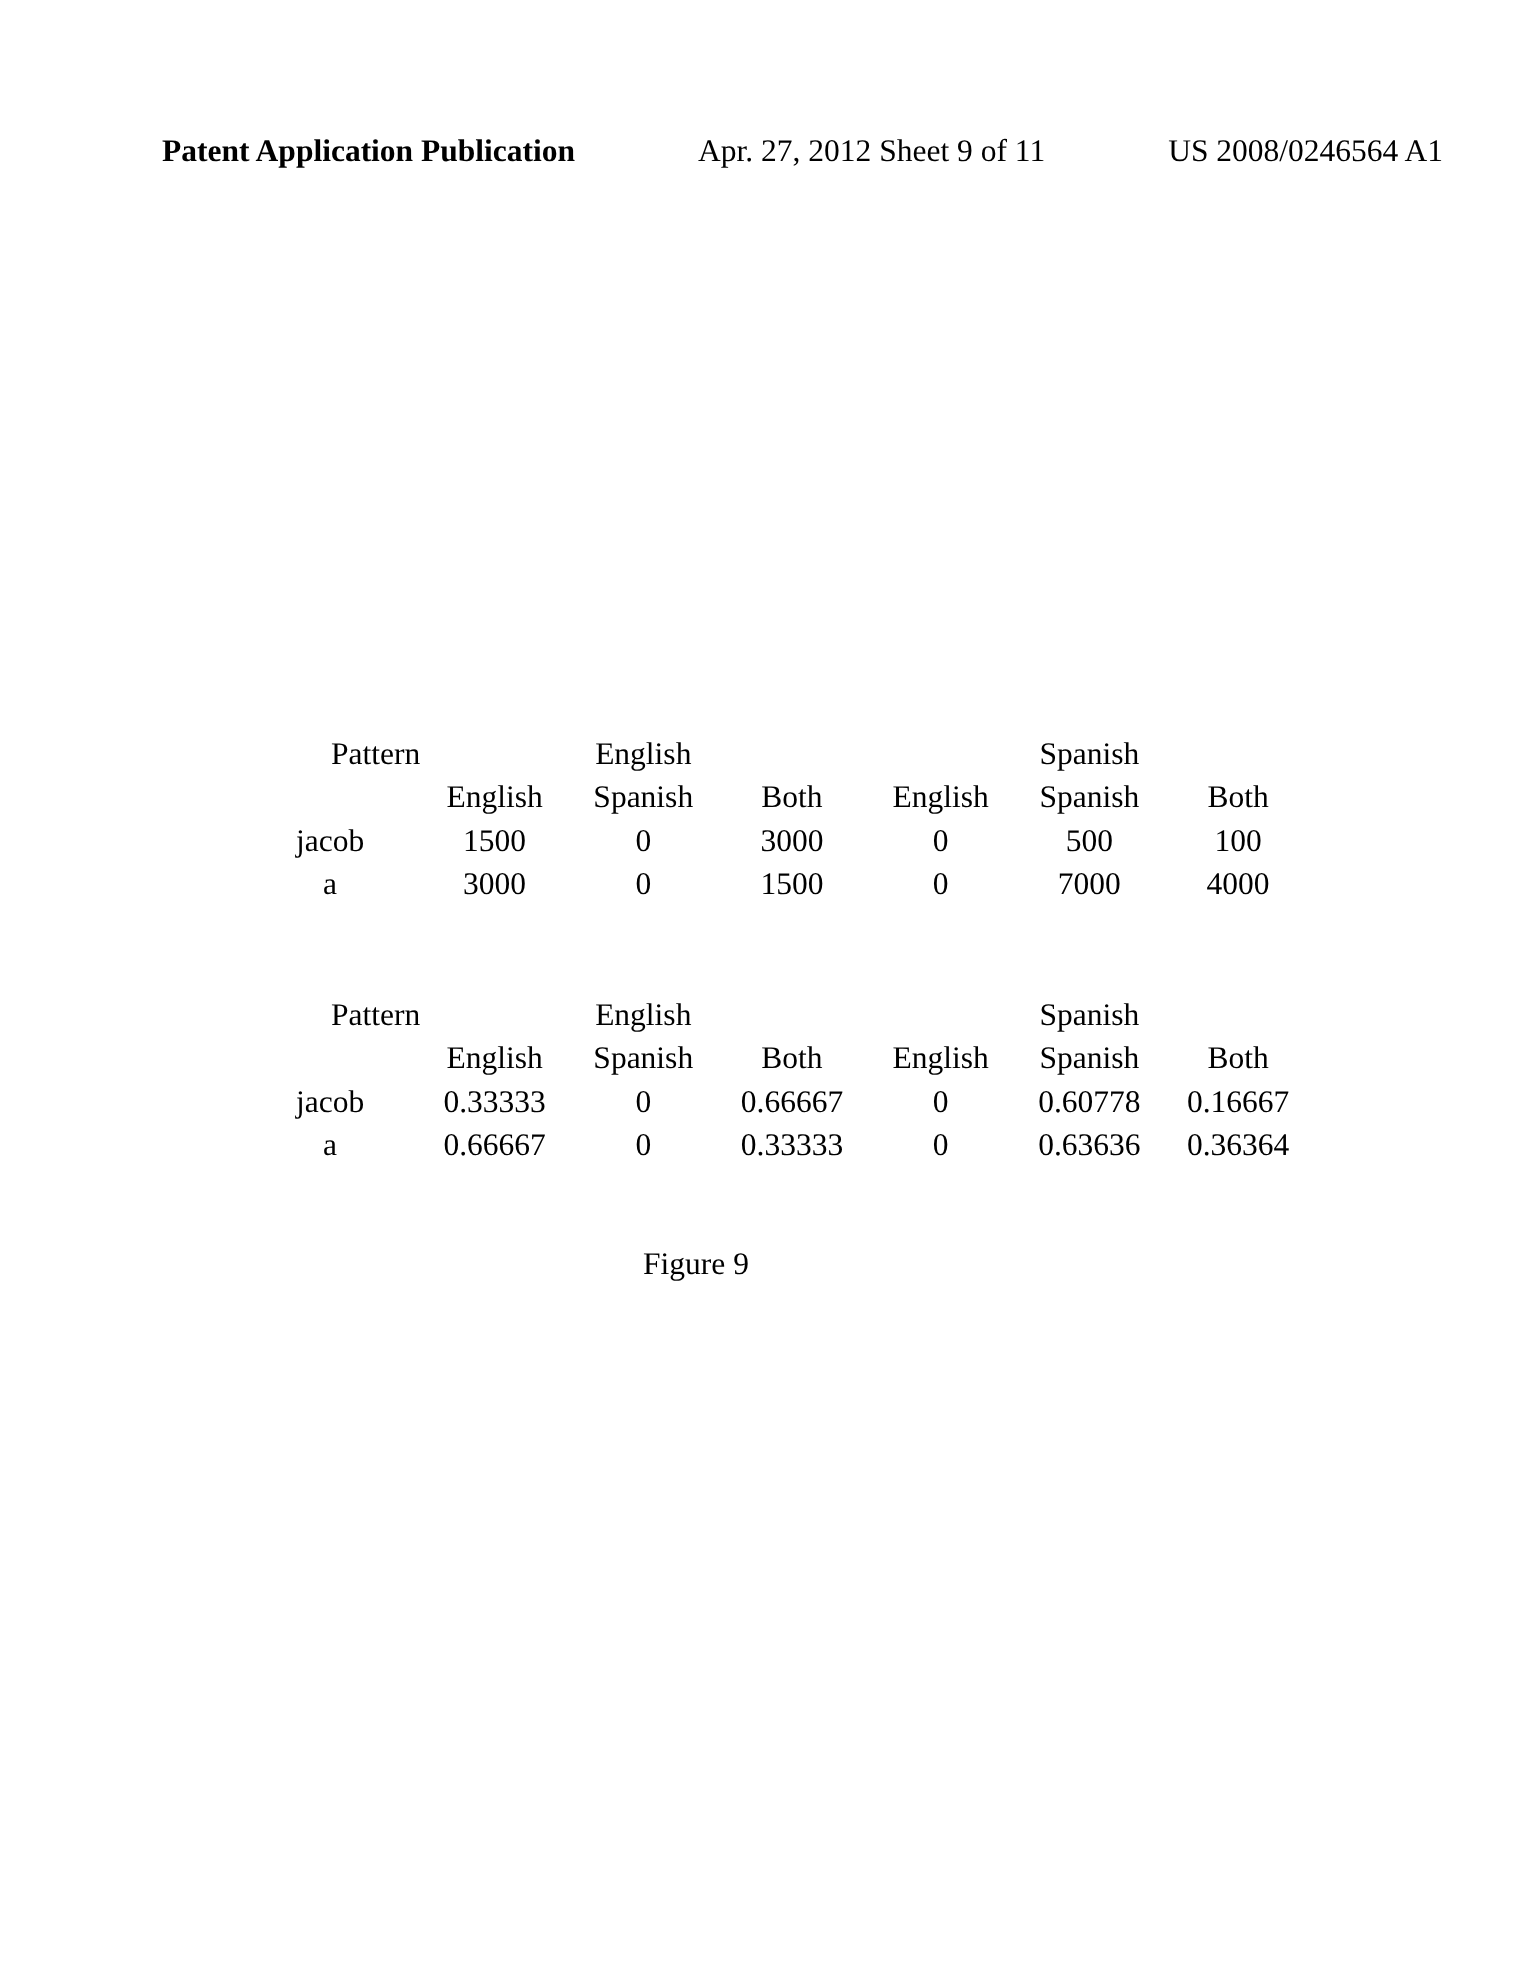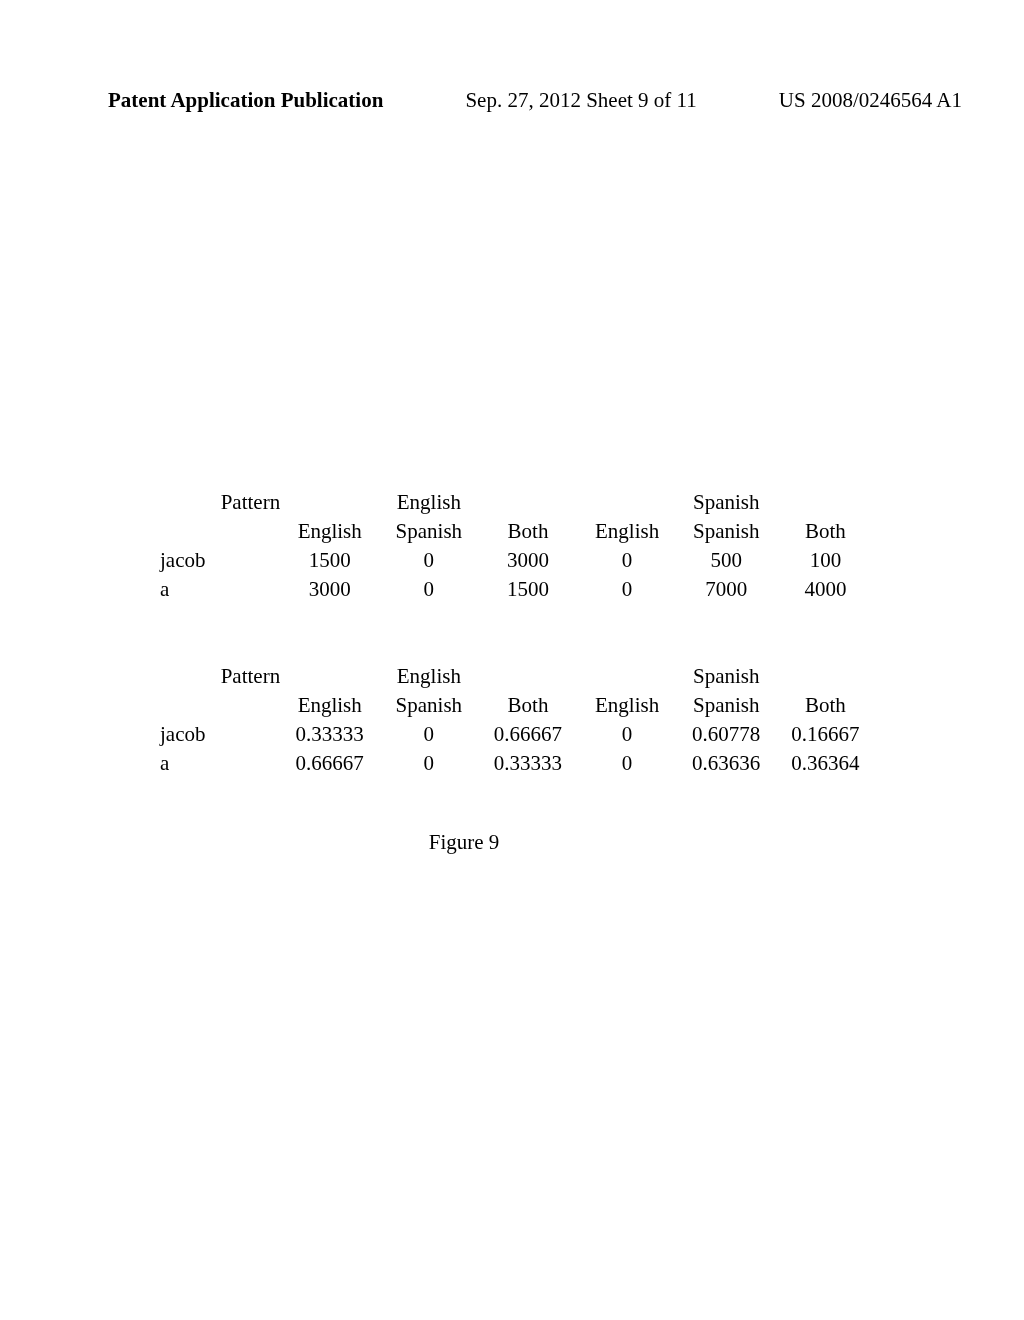--- a/index.html
+++ b/index.html
@@ -49,21 +49,21 @@
   table {
     border-collapse: collapse;
     width: 100%;
     font-size: 21px;
     table-layout: fixed;
   }
   td {
     padding: 2px 0;
     vertical-align: bottom;
   }
-  .col-pattern { width: 120px; text-align: left; }
+  .col-pattern { width: 120px; text-align: center; }
   .col-val { width: 99px; text-align: center; }
 
   .group-header td {
     text-align: center;
   }
   .group-header .pattern-label {
     text-align: right;
   }
 
   .table-spacer {
@@ -79,21 +79,21 @@
     font-size: 21px;
   }
 </style>
 </head>
 <body>
 
 <div class="page">
 
   <div class="header">
     <div class="left">Patent Application Publication</div>
-    <div class="center">Sep. 27, 2012  Sheet 9 of 11</div>
+    <div class="center">Apr. 27, 2012  Sheet 9 of 11</div>
     <div class="right">US 2008/0246564 A1</div>
   </div>
 
   <div class="tables">
 
     <table>
       <colgroup>
         <col class="col-pattern">
         <col class="col-val">
           <col class="col-val">

